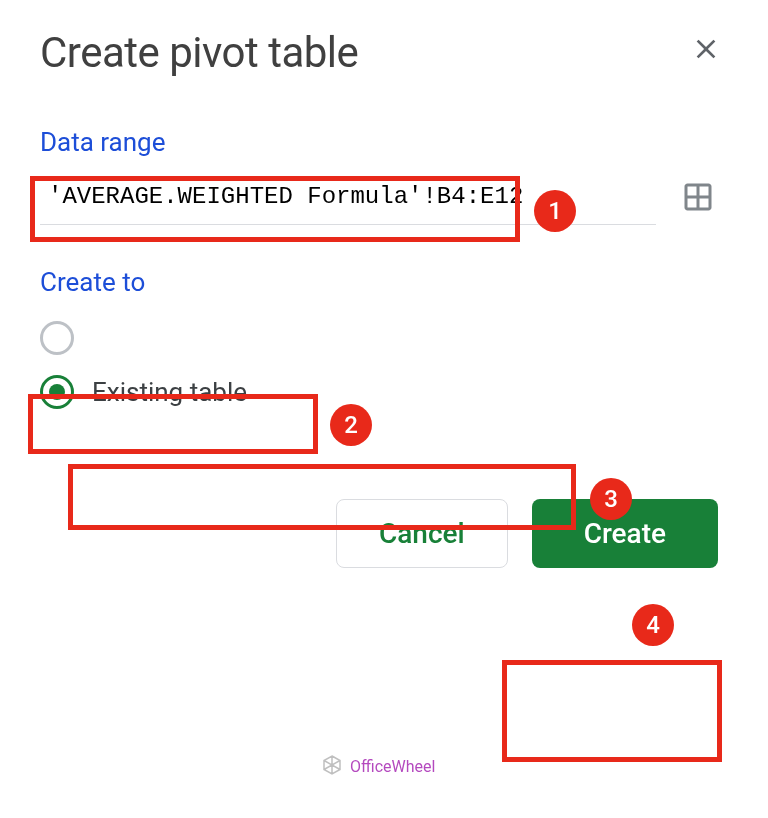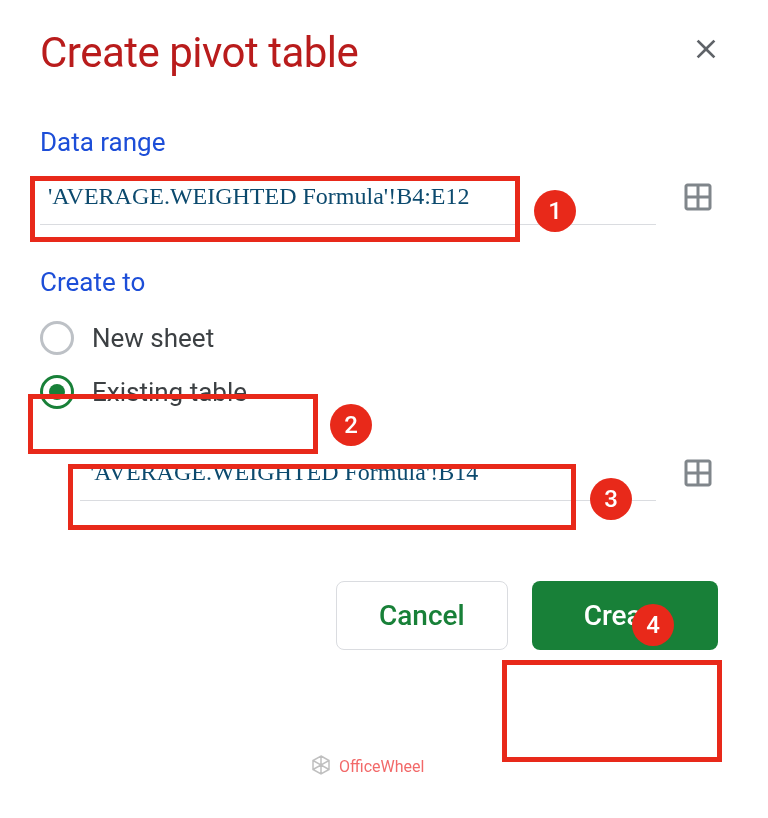--- a/index.html
+++ b/index.html
@@ -18,21 +18,21 @@
     }
     .header {
       display: flex;
       justify-content: space-between;
       align-items: center;
       margin-bottom: 50px;
     }
     .title {
       font-size: 42px;
       font-weight: 400;
-      color: #b91c1c;
+      color: #404040;
       letter-spacing: -0.5px;
     }
     .close-btn {
       font-size: 36px;
       color: #5f6368;
       cursor: pointer;
       width: 44px;
       height: 44px;
       display: flex;
       align-items: center;
@@ -49,25 +49,25 @@
     .field-row {
       display: flex;
       align-items: center;
       gap: 18px;
       margin-bottom: 42px;
       position: relative;
     }
     .text-input {
       flex: 1;
       font-size: 24px;
-      color: #0c4a6e;
+      color: #000000;
       padding: 12px 8px 14px 8px;
       border: none;
       border-bottom: 1px solid #dadce0;
-      font-family: Liberation Serif, serif;
+      font-family: Liberation Mono, monospace;
     }
     .text-input.dest {
       padding-left: 10px;
     }
     .dest-input-wrap {
       flex: 1;
       display: flex;
       align-items: center;
       position: relative;
       margin-left: 40px;
@@ -142,22 +142,22 @@
       font-weight: 500;
       display: flex;
       align-items: center;
       justify-content: center;
       z-index: 10;
       pointer-events: none;
     }
     .watermark {
       position: absolute;
       bottom: 40px;
-      left: 309px;
-      color: #ef4444;
+      left: 320px;
+      color: #a21caf;
       font-size: 16px;
       display: flex;
       align-items: center;
       gap: 6px;
       opacity: 0.8;
     }
     .watermark svg { width: 24px; height: 24px; }
     #anno1 { top: 176px; left: 30px; width: 490px; height: 66px; }
     #badge1 { top: 190px; left: 534px; }
     #anno2 { top: 394px; left: 28px; width: 290px; height: 60px; }
@@ -194,42 +194,29 @@
           </svg>
       </span>
     </button>
   </div>
 
   <div class="section-label">Create to</div>
 
   <div class="radio-group">
     <div class="radio-row">
       <div class="radio"></div>
-      <div class="radio-label">New sheet</div>
     </div>
     <div class="radio-row">
       <div class="radio checked">
           <div class="dot"></div>
         </div>
       <div class="radio-label">Existing table</div>
     </div>
   </div>
 
-  <div class="field-row">
-    <div class="dest-input-wrap">
-      <input class="text-input dest" value="'AVERAGE.WEIGHTED Formula'!B14" style="">
-    </div>
-    <button class="grid-icon">
-      <span>
-        <svg viewBox="0 0 24 24">
-            <path fill="#80868b" d="M19 3H5c-1.1 0-2 .9-2 2v14c0 1.1.9 2 2 2h14c1.1 0 2-.9 2-2V5c0-1.1-.9-2-2-2zM5 5h6v6H5V5zm0 14v-6h6v6H5zm14 0h-6v-6h6v6zm0-8h-6V5h6v6z"></path>
-          </svg>
-      </span>
-    </button>
-  </div>
 
   <div class="buttons">
     <button class="btn btn-cancel">Cancel</button>
     <button class="btn btn-create">Create</button>
   </div>
 
 </div>
 
 <div class="anno-box" id="anno1"></div>
 <div class="anno-badge" id="badge1">1</div>

